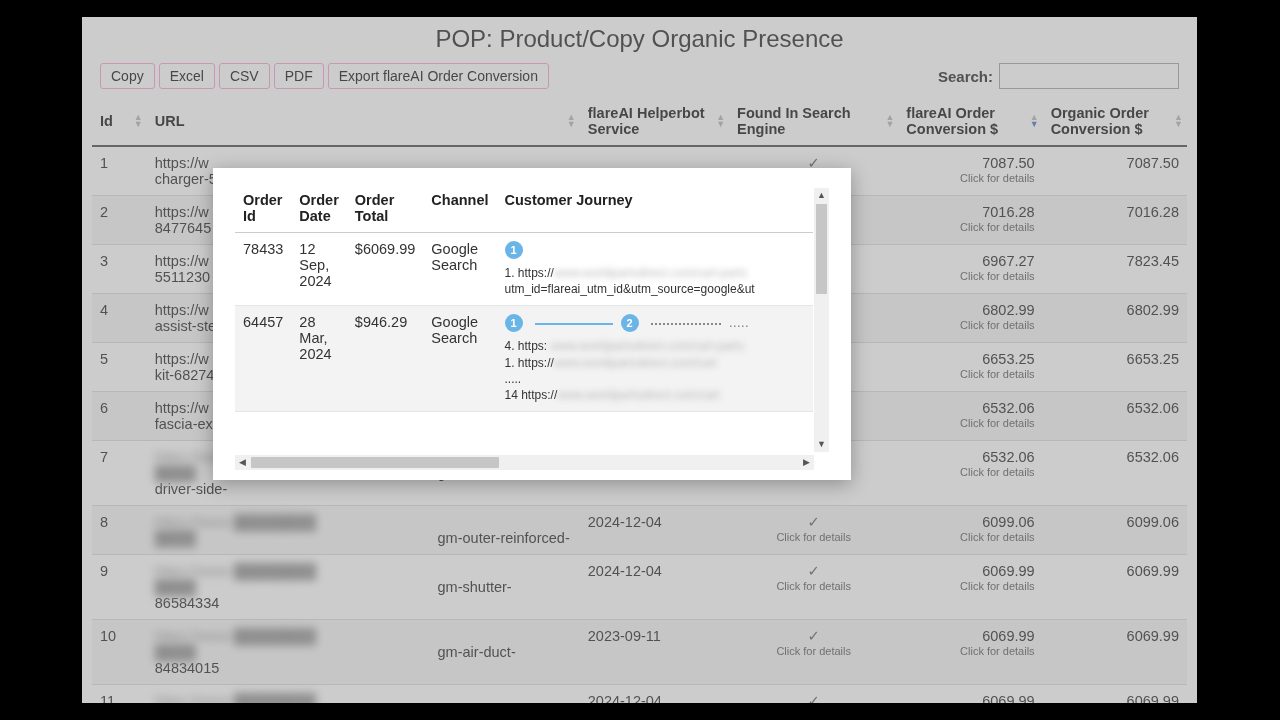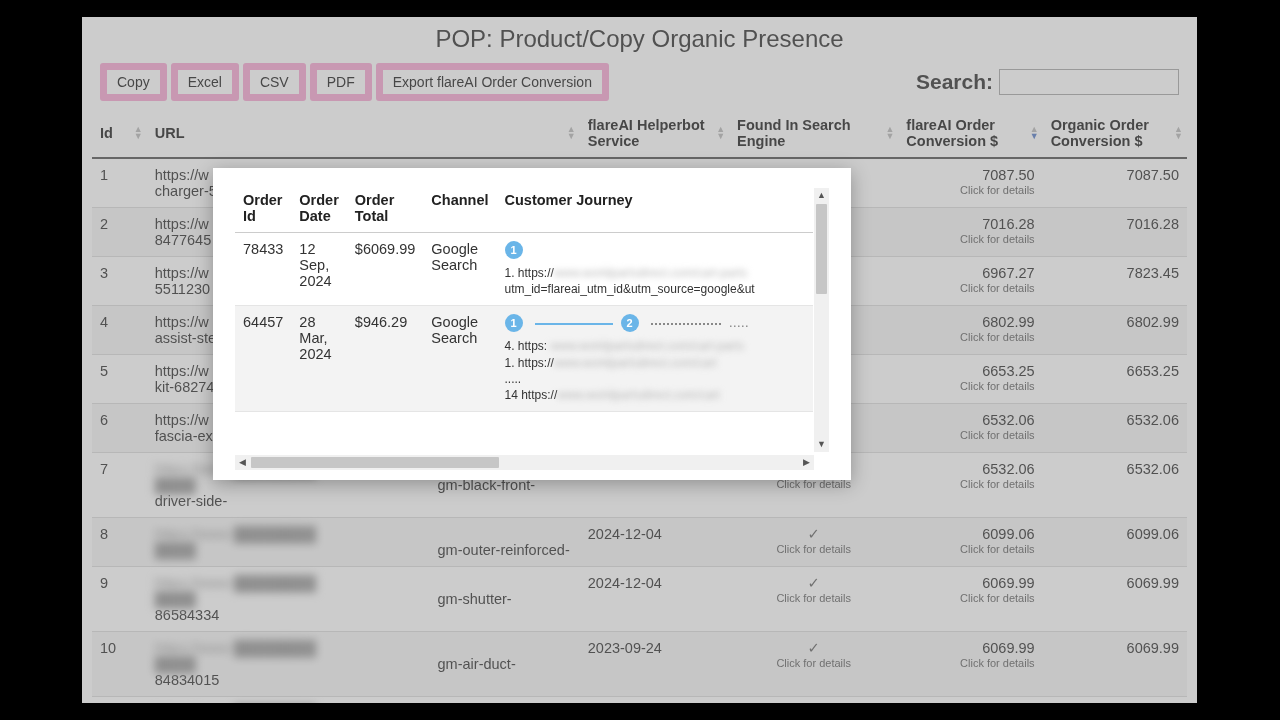--- a/index.html
+++ b/index.html
@@ -35,30 +35,30 @@
     padding: 8px 0 10px 0;
   }
   .toolbar {
     display: flex;
     align-items: center;
     padding: 0 18px 8px 18px;
     gap: 4px;
   }
   .toolbar button {
     background: #fff;
-    border: 7px solid #f9a8d4;
+    border: 1px solid #f9a8d4;
     border-radius: 3px;
     padding: 4px 10px;
     font-size: 14px;
     color: #222;
     cursor: pointer;
   }
   .toolbar .spacer { flex: 1; }
   .search-wrap { display: flex; align-items: center; gap: 6px; }
-  .search-wrap label { font-size: 21px; font-weight: 600; color: #333; }
+  .search-wrap label { font-size: 15px; font-weight: 600; color: #333; }
   .search-wrap input {
     border: 1px solid #aaa;
     height: 26px;
     width: 180px;
     padding: 2px 6px;
     font-size: 14px;
   }
   table.main {
     width: calc(100% - 20px);
     margin: 0 10px;
@@ -439,21 +439,21 @@
             <span class="num">6069.99</span>
             <span class="click-details-r">Click for details</span>
           </td>
     <td class="col-org">
             <span class="num">6069.99</span>
           </td>
         </tr>
         <tr>
     <td class="col-id">10</td>
     <td class="col-url"><span class="blur">https://www ████████</span><br><span class="blur">████</span>&nbsp;&nbsp;&nbsp;&nbsp;&nbsp;&nbsp;&nbsp;&nbsp;&nbsp;&nbsp;&nbsp;&nbsp;&nbsp;&nbsp;&nbsp;&nbsp;&nbsp;&nbsp;&nbsp;&nbsp;&nbsp;&nbsp;&nbsp;&nbsp;&nbsp;&nbsp;&nbsp;&nbsp;&nbsp;&nbsp;&nbsp;&nbsp;&nbsp;&nbsp;&nbsp;&nbsp;&nbsp;&nbsp;&nbsp;&nbsp;&nbsp;&nbsp;&nbsp;&nbsp;&nbsp;&nbsp;&nbsp;&nbsp;&nbsp;&nbsp;&nbsp;&nbsp;&nbsp;&nbsp;&nbsp;&nbsp;&nbsp;&nbsp;&nbsp;&nbsp;gm-air-duct-84834015</td>
-    <td class="col-helper">2023-09-24</td>
+    <td class="col-helper">2023-09-11</td>
     <td class="col-found">
             <span class="check">✓</span>
             <span class="click-details">Click for details</span>
           </td>
     <td class="col-flare">
             <span class="num">6069.99</span>
             <span class="click-details-r">Click for details</span>
           </td>
     <td class="col-org">
             <span class="num">6069.99</span>

